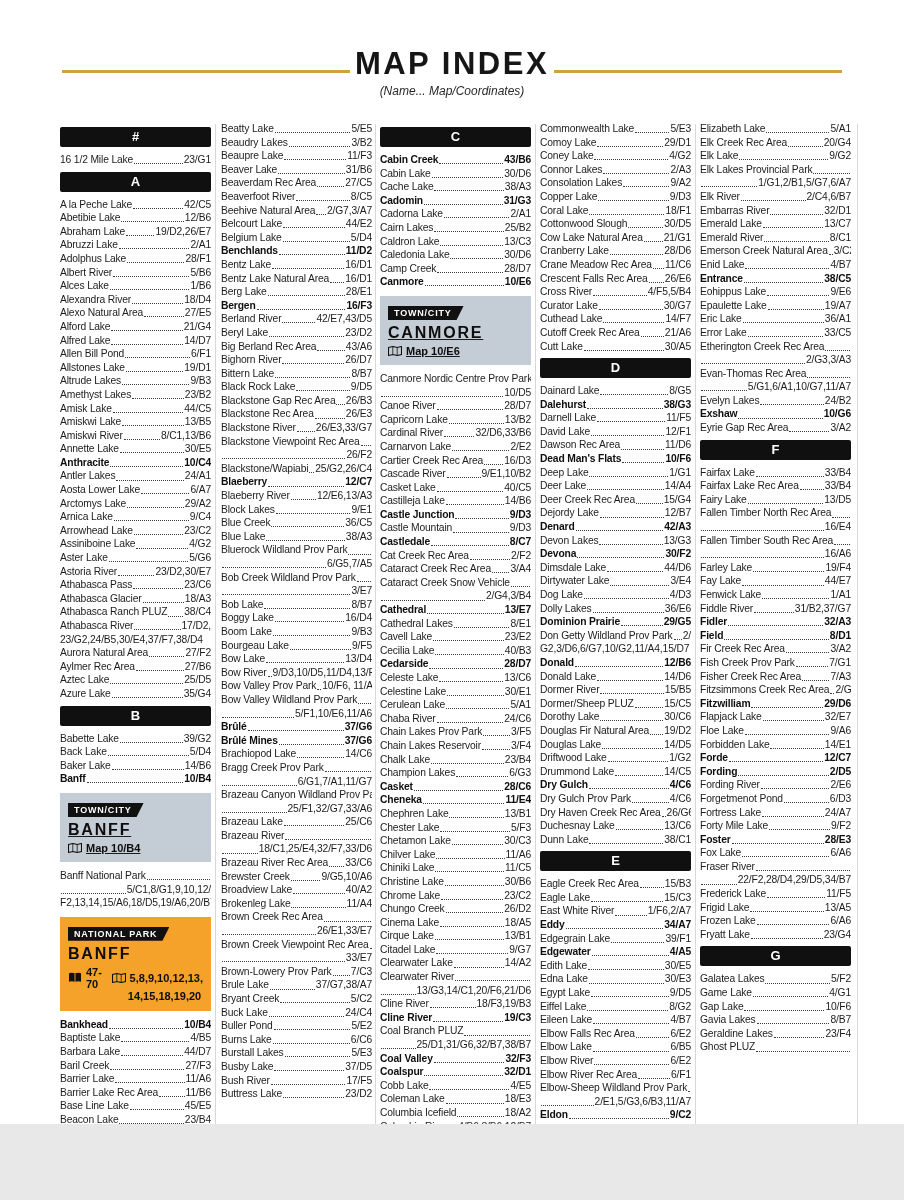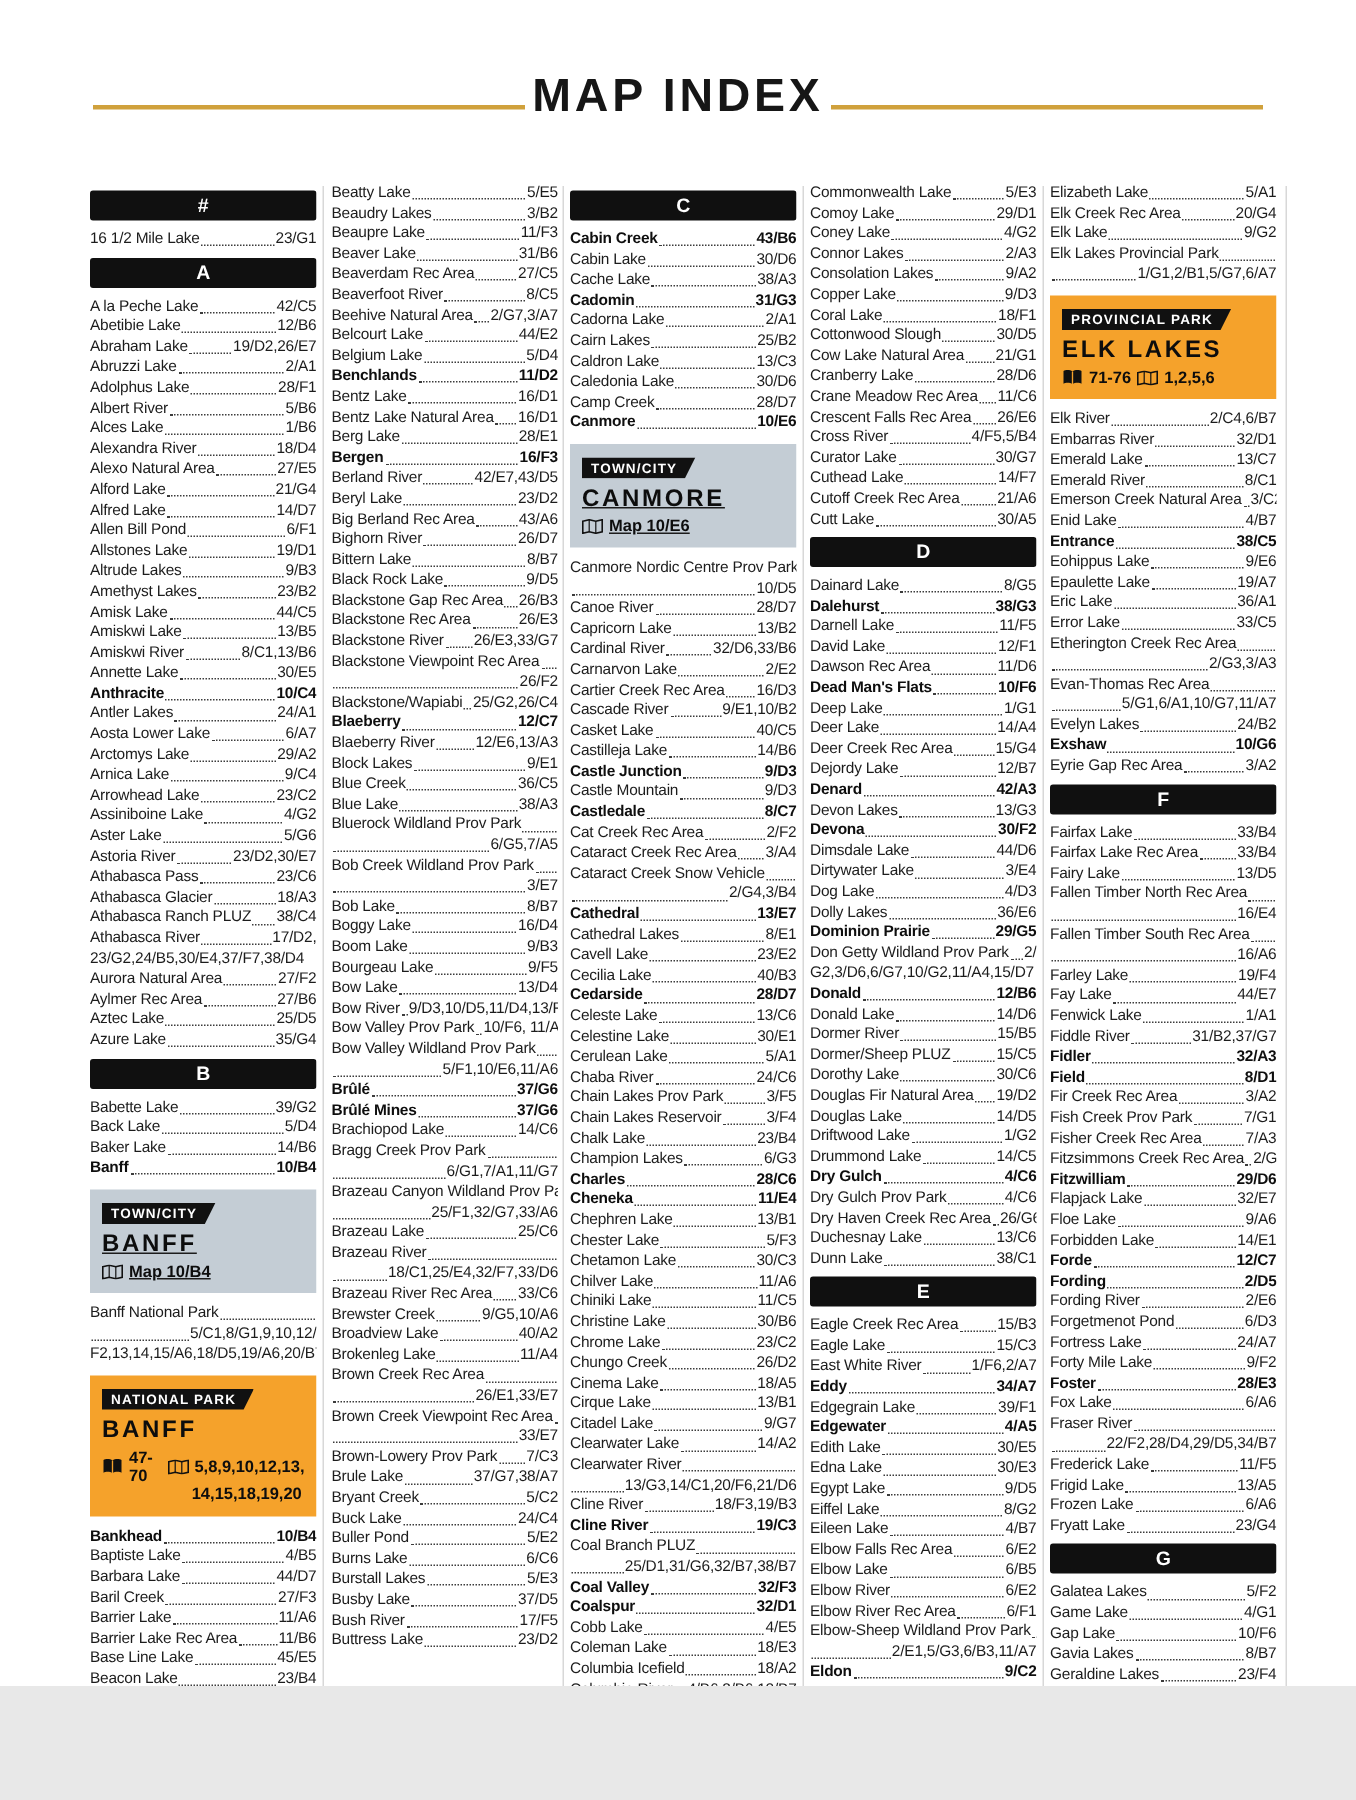--- a/index.html
+++ b/index.html
@@ -55,20 +55,21 @@
 </style>
 </head>
 <body>
 
 <div class="page">
 
   <div class="rule left"></div>
   <div class="rule right"></div>
   <div class="masthead">
     <h1>MAP INDEX</h1>
+    <div class="sub">(Name... Map/Coordinates)</div>
   </div>
 
   <div class="col col1">
       <div class="letter-header">#</div>
       <div class="entry">
         <span class="nm">16 1/2 Mile Lake</span>
         <span class="dots"></span>
         <span class="rf">23/G1</span>
       </div>
       <div class="letter-header">A</div>
@@ -919,21 +920,21 @@
         <span class="nm">Chalk Lake</span>
         <span class="dots"></span>
         <span class="rf">23/B4</span>
       </div>
       <div class="entry">
         <span class="nm">Champion Lakes</span>
         <span class="dots"></span>
         <span class="rf">6/G3</span>
       </div>
       <div class="entry b">
-        <span class="nm">Charles</span>
+        <span class="nm">Casket</span>
         <span class="dots"></span>
         <span class="rf">28/C6</span>
       </div>
       <div class="entry b">
         <span class="nm">Cheneka</span>
         <span class="dots"></span>
         <span class="rf">11/E4</span>
       </div>
       <div class="entry">
         <span class="nm">Chephren Lake</span>
@@ -1415,41 +1416,20 @@
         <span class="rf">9/G2</span>
       </div>
       <div class="entry">
         <span class="nm">Elk Lakes Provincial Park</span>
         <span class="dots"></span>
         <span class="rf"></span>
       </div>
       <div class="entry">
         <span class="dots"></span>
         <span class="rf">1/G1,2/B1,5/G7,6/A7</span>
-      </div>
-      <div class="park-card">
-        <div><span class="card-tag">PROVINCIAL PARK</span></div>
-        <div class="card-name">ELK LAKES</div>
-        <div class="park-icons">
-          <span class="icon">
-            <svg width="14" height="11" viewBox="0 0 14 11">
-              <path d="M7 1.6 C5.4 0.4 2.4 0.4 1 1.3 V9.8 C2.4 9 5.4 9 7 10 C8.6 9 11.6 9 13 9.8 V1.3 C11.6 0.4 8.6 0.4 7 1.6 Z" fill="#111"></path>
-              <line x1="7" y1="1.6" x2="7" y2="10" stroke="#f5a22b" stroke-width="0.9"></line>
-            </svg>
-          </span>
-          <span>71-76</span>
-          <span class="icon">
-            <svg width="14" height="10" viewBox="0 0 14 10">
-              <path d="M0.5 1.5 L4.8 0.5 L9.2 1.5 L13.5 0.5 V8.5 L9.2 9.5 L4.8 8.5 L0.5 9.5 Z" fill="none" stroke="#111" stroke-width="1.1"></path>
-              <line x1="4.8" y1="0.7" x2="4.8" y2="8.6" stroke="#111" stroke-width="0.8"></line>
-              <line x1="9.2" y1="1.4" x2="9.2" y2="9.3" stroke="#111" stroke-width="0.8"></line>
-            </svg>
-          </span>
-          <span>1,2,5,6</span>
-        </div>
       </div>
       <div class="entry">
         <span class="nm">Elk River</span>
         <span class="dots"></span>
         <span class="rf">2/C4,6/B7</span>
       </div>
       <div class="entry">
         <span class="nm">Embarras River</span>
         <span class="dots"></span>
         <span class="rf">32/D1</span>

